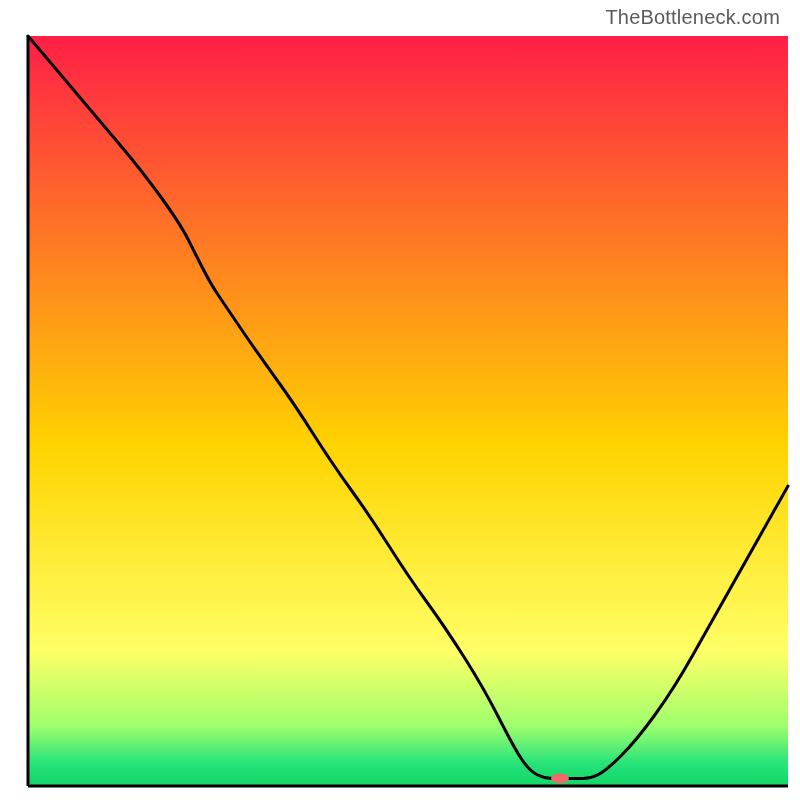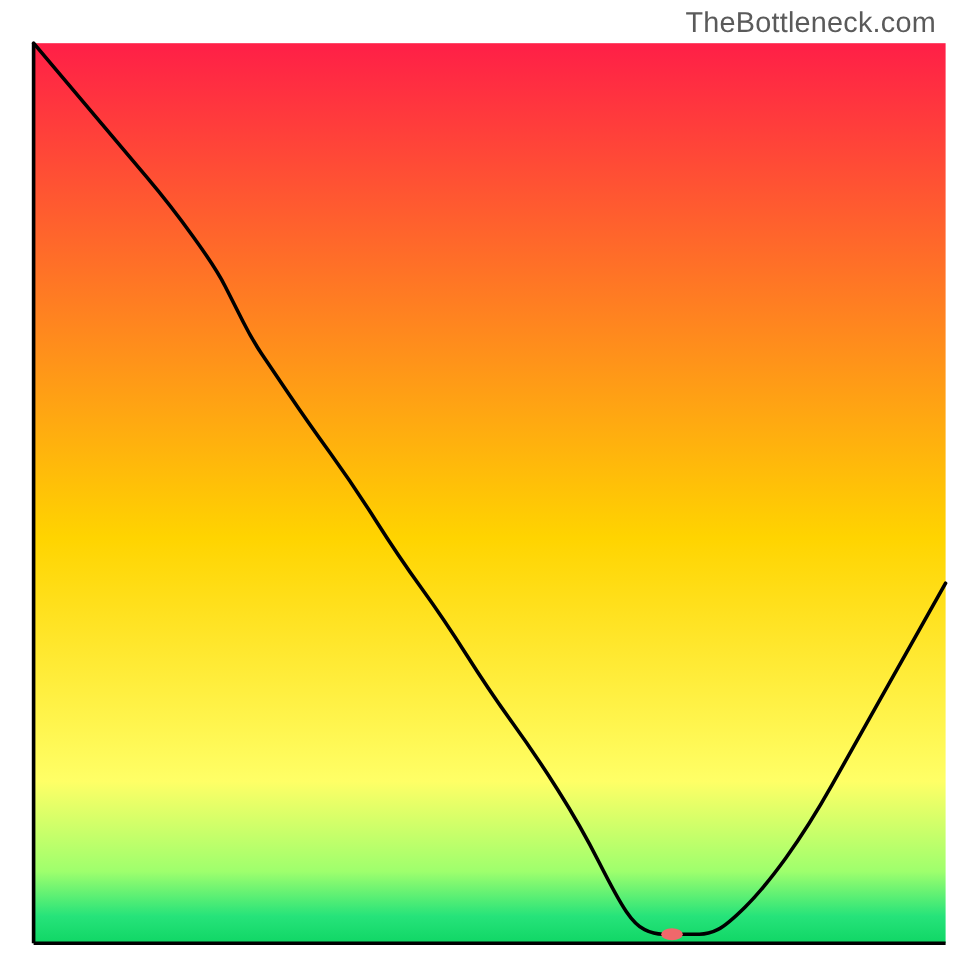--- a/index.html
+++ b/index.html
@@ -13,21 +13,21 @@
   }
   .wrap {
     position: relative;
     width: 800px;
     height: 800px;
   }
   .watermark {
     position: absolute;
     top: 6px;
     right: 20px;
-    font-size: 24px;
+    font-size: 20px;
     font-weight: 500;
     color: #5a5a5a;
     letter-spacing: 0.2px;
     z-index: 5;
     text-align: right;
   }
   svg.chart {
     position: absolute;
     left: 0;
     top: 0;

